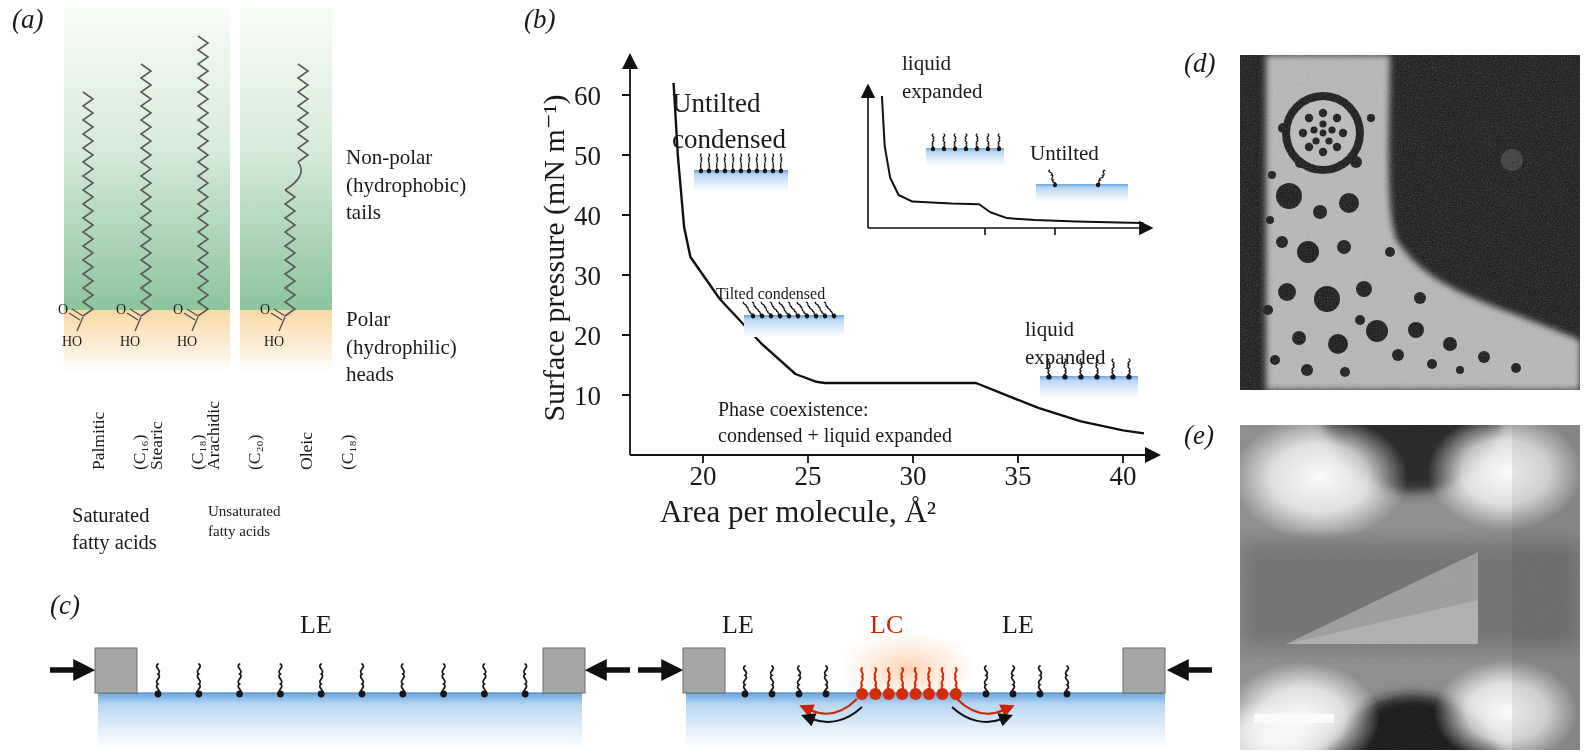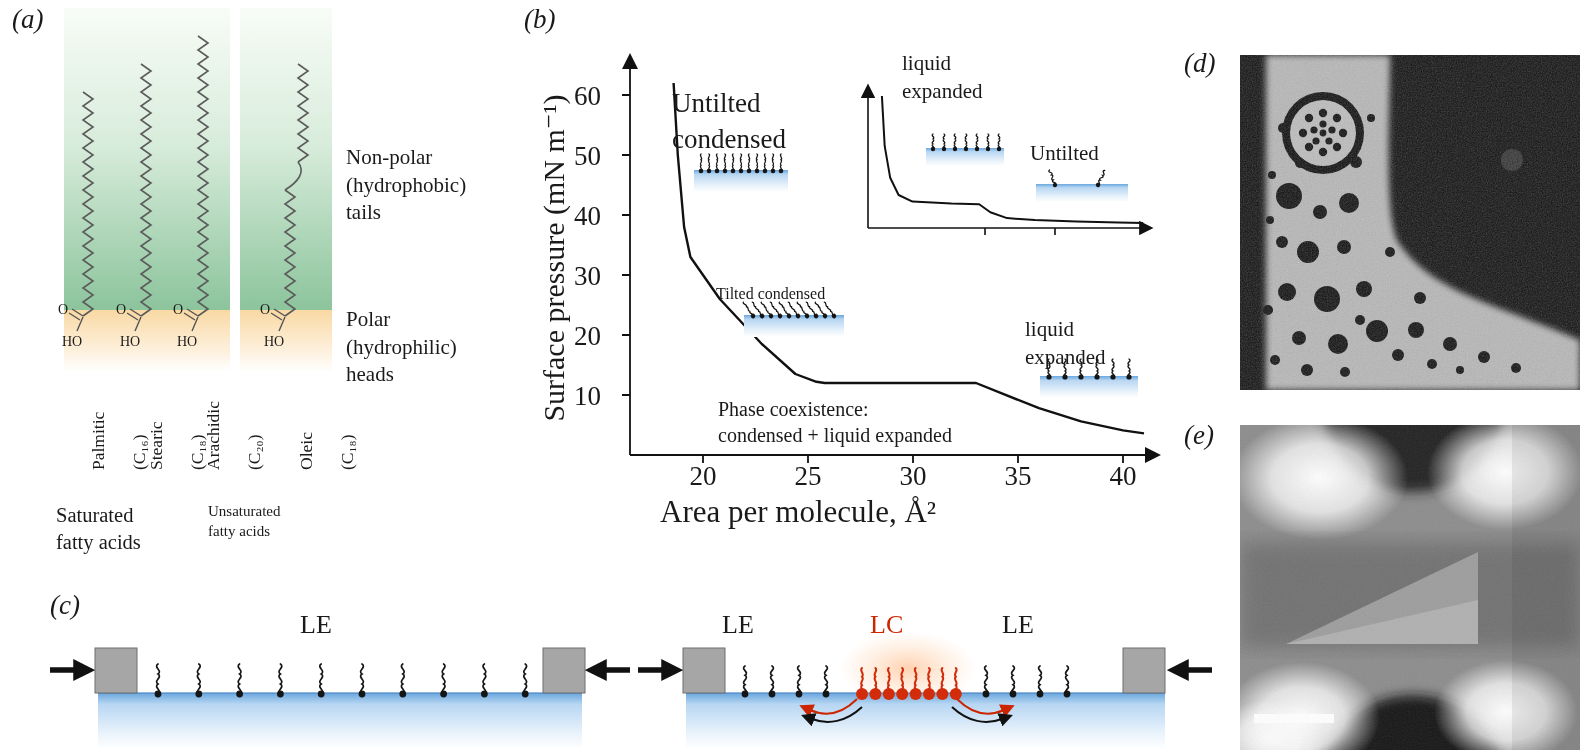--- a/index.html
+++ b/index.html
@@ -527,21 +527,21 @@
 </div>
 <div class="rot" style="left:183px;top:470px;width:118px;font-size:17.5px">
   <span class="blk">Arachidic</span>
   <span class="blk">(C₂₀)</span>
 </div>
 <div class="rot" style="left:276px;top:470px;width:118px;font-size:17.5px">
   <span class="blk">Oleic</span>
   <span class="blk">(C₁₈)</span>
 </div>
 
-<div class="txt" style="left:56px;top:502px;width:160px;font-size:20.5px">Saturated
+<div class="txt" style="left:72px;top:502px;width:160px;font-size:20.5px">Saturated
 fatty acids</div>
 <div class="txt" style="left:208px;top:502px;width:170px;font-size:15px">Unsaturated
 fatty acids</div>
 
 <div class="txt" style="left:58px;top:301px;width:16px;font-size:14px">O</div>
 <div class="txt" style="left:62px;top:333px;width:26px;font-size:14px">HO</div>
 <div class="txt" style="left:116px;top:301px;width:16px;font-size:14px">O</div>
 <div class="txt" style="left:120px;top:333px;width:26px;font-size:14px">HO</div>
 <div class="txt" style="left:173px;top:301px;width:16px;font-size:14px">O</div>
 <div class="txt" style="left:177px;top:333px;width:26px;font-size:14px">HO</div>

